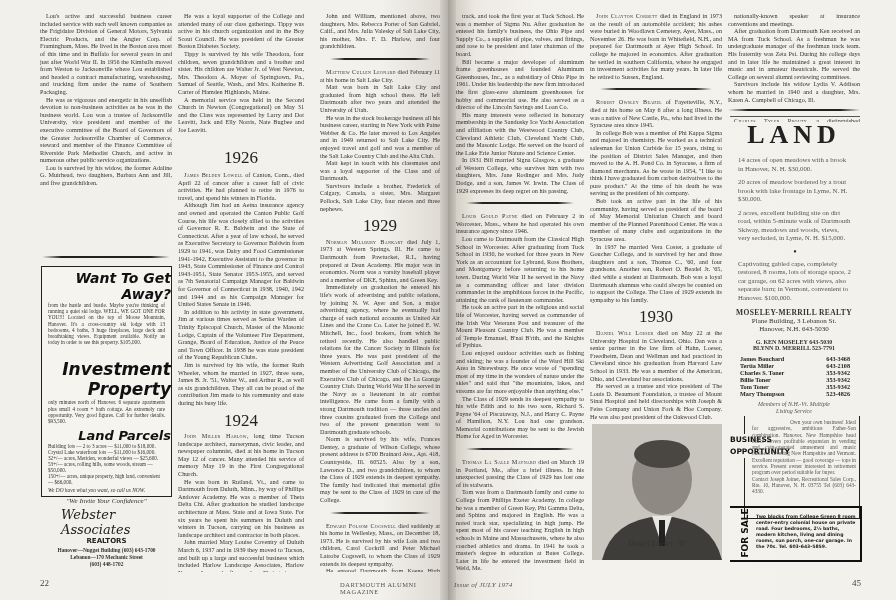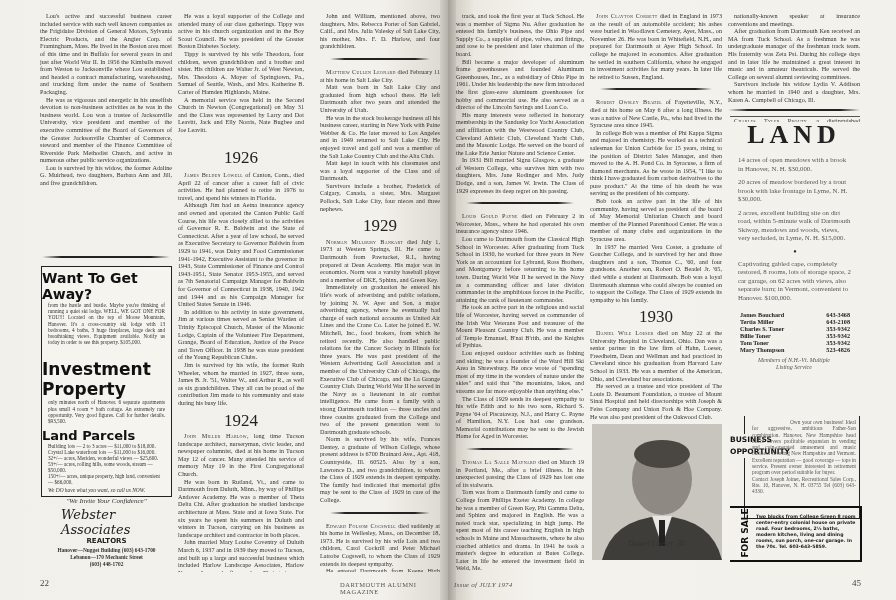--- a/index.html
+++ b/index.html
@@ -9,21 +9,21 @@
   .page { position: relative; height: 600px; background: #f3f1ec; }
   .page.left { width: 448px; background: linear-gradient(to right, #f2f0ea 0%, #f3f1ec 85%, #dcd8d0 100%); }
   .page.right { width: 448px; background: linear-gradient(to right, #c9c4ba 0%, #ece9e2 6%, #f4f2ed 20%, #f3f1ec 100%); }
   .gutter { position: absolute; left: 440px; top: 0; width: 16px; height: 600px; background: linear-gradient(to right, rgba(0,0,0,0.05), rgba(0,0,0,0.18), rgba(0,0,0,0.05)); z-index: 3; }
   .col { position: absolute; font-size: 6.2px; line-height: 7.6px; text-align: justify; color: #333; overflow: hidden; }
   .col p { text-indent: 6px; margin-bottom: 0; }
   .sc { font-variant: small-caps; letter-spacing: 0.3px; }
   .year { font-size: 17px; text-align: center; margin: 10px 0 8px; color: #222; font-family: "Liberation Serif", serif; }
   .rule { height: 2px; margin: 8px 10px; background: linear-gradient(to right, transparent, #222 15%, #222 85%, transparent); border-radius: 2px; }
   .ad { position: absolute; border: 1.5px solid #222; background: #f6f4ef; }
-  .ad-head { font-family: "DejaVu Sans", sans-serif; font-weight: bold; text-align: left; color: #111; }
+  .ad-head { font-family: "DejaVu Sans", sans-serif; font-style: italic; font-weight: bold; text-align: right; color: #111; }
   .ad-small { font-size: 5.8px; line-height: 7px; padding: 0 6px; text-align: justify; color: #333; }
   .ad-list { font-size: 5.8px; line-height: 7px; padding: 0 6px; color: #333; }
   .page-num { position: absolute; font-size: 9px; color: #444; }
   .footer { position: absolute; font-size: 6.5px; letter-spacing: 0.5px; color: #555; }
   .land-head { font-size: 26px; letter-spacing: 5px; text-align: center; font-weight: bold; font-family: "Liberation Serif", serif; color: #222; }
   .land-item { font-size: 6.8px; line-height: 8.5px; color: #555; margin-bottom: 5px; }
   .realty { text-align: center; color: #333; }
   .agents { display: grid; grid-template-columns: 1fr auto; font-size: 6.2px; line-height: 7px; font-weight: bold; color: #222; font-family: "Liberation Serif", serif; }
   .photo { position: absolute; background: radial-gradient(ellipse at 60% 40%, #bdbab3 0%, #9a968f 45%, #5a5752 100%); }
 </style>
@@ -165,20 +165,27 @@
 
     <div style="position:absolute;left:280px;top:120px;width:132px;height:275px;">
       <div class="land-head">LAND</div>
       <div style="padding:6px 8px 0 10px;">
         <div class="land-item">14 acres of open meadows with a brook in Hanover, N. H. $30,000.</div>
         <div class="land-item">20 acres of meadow bordered by a trout brook with lake frontage in Lyme, N. H. $30,000.</div>
         <div class="land-item">2 acres, excellent building site on dirt road, within 5-minute walk of Dartmouth Skiway, meadows and woods, views, very secluded, in Lyme, N. H. $15,000.</div>
         <div style="text-align:center;font-size:10px;line-height:8px;margin-bottom:4px;">•</div>
         <div class="land-item">Captivating gabled cape, completely restored, 8 rooms, lots of storage space, 2 car garage, on 62 acres with views, also separate barn; in Vermont, convenient to Hanover. $100,000.</div>
       </div>
+      <div class="realty" style="margin-top:6px;">
+        <div style="font-weight:bold;font-size:7.5px;letter-spacing:0.4px;">MOSELEY-MERRILL REALTY</div>
+        <div style="font-size:7px;">Plane Building, 3 Lebanon St.</div>
+        <div style="font-size:7px;">Hanover, N.H. 643-5030</div>
+        <div style="font-weight:bold;font-size:6px;margin-top:6px;">G. KEN MOSELEY 643-5030</div>
+        <div style="font-weight:bold;font-size:6px;">BLYNN D. MERRILL 523-7791</div>
+      </div>
       <div class="agents" style="padding:4px 10px 0 12px;">
         <span>James Bouchard</span>
           <span>643-3468</span>
         <span>Tertia Miller</span>
           <span>643-2108</span>
         <span>Charles S. Toner</span>
           <span>353-9342</span>
         <span>Billie Toner</span>
           <span>353-9342</span>
         <span>Tom Toner</span>

